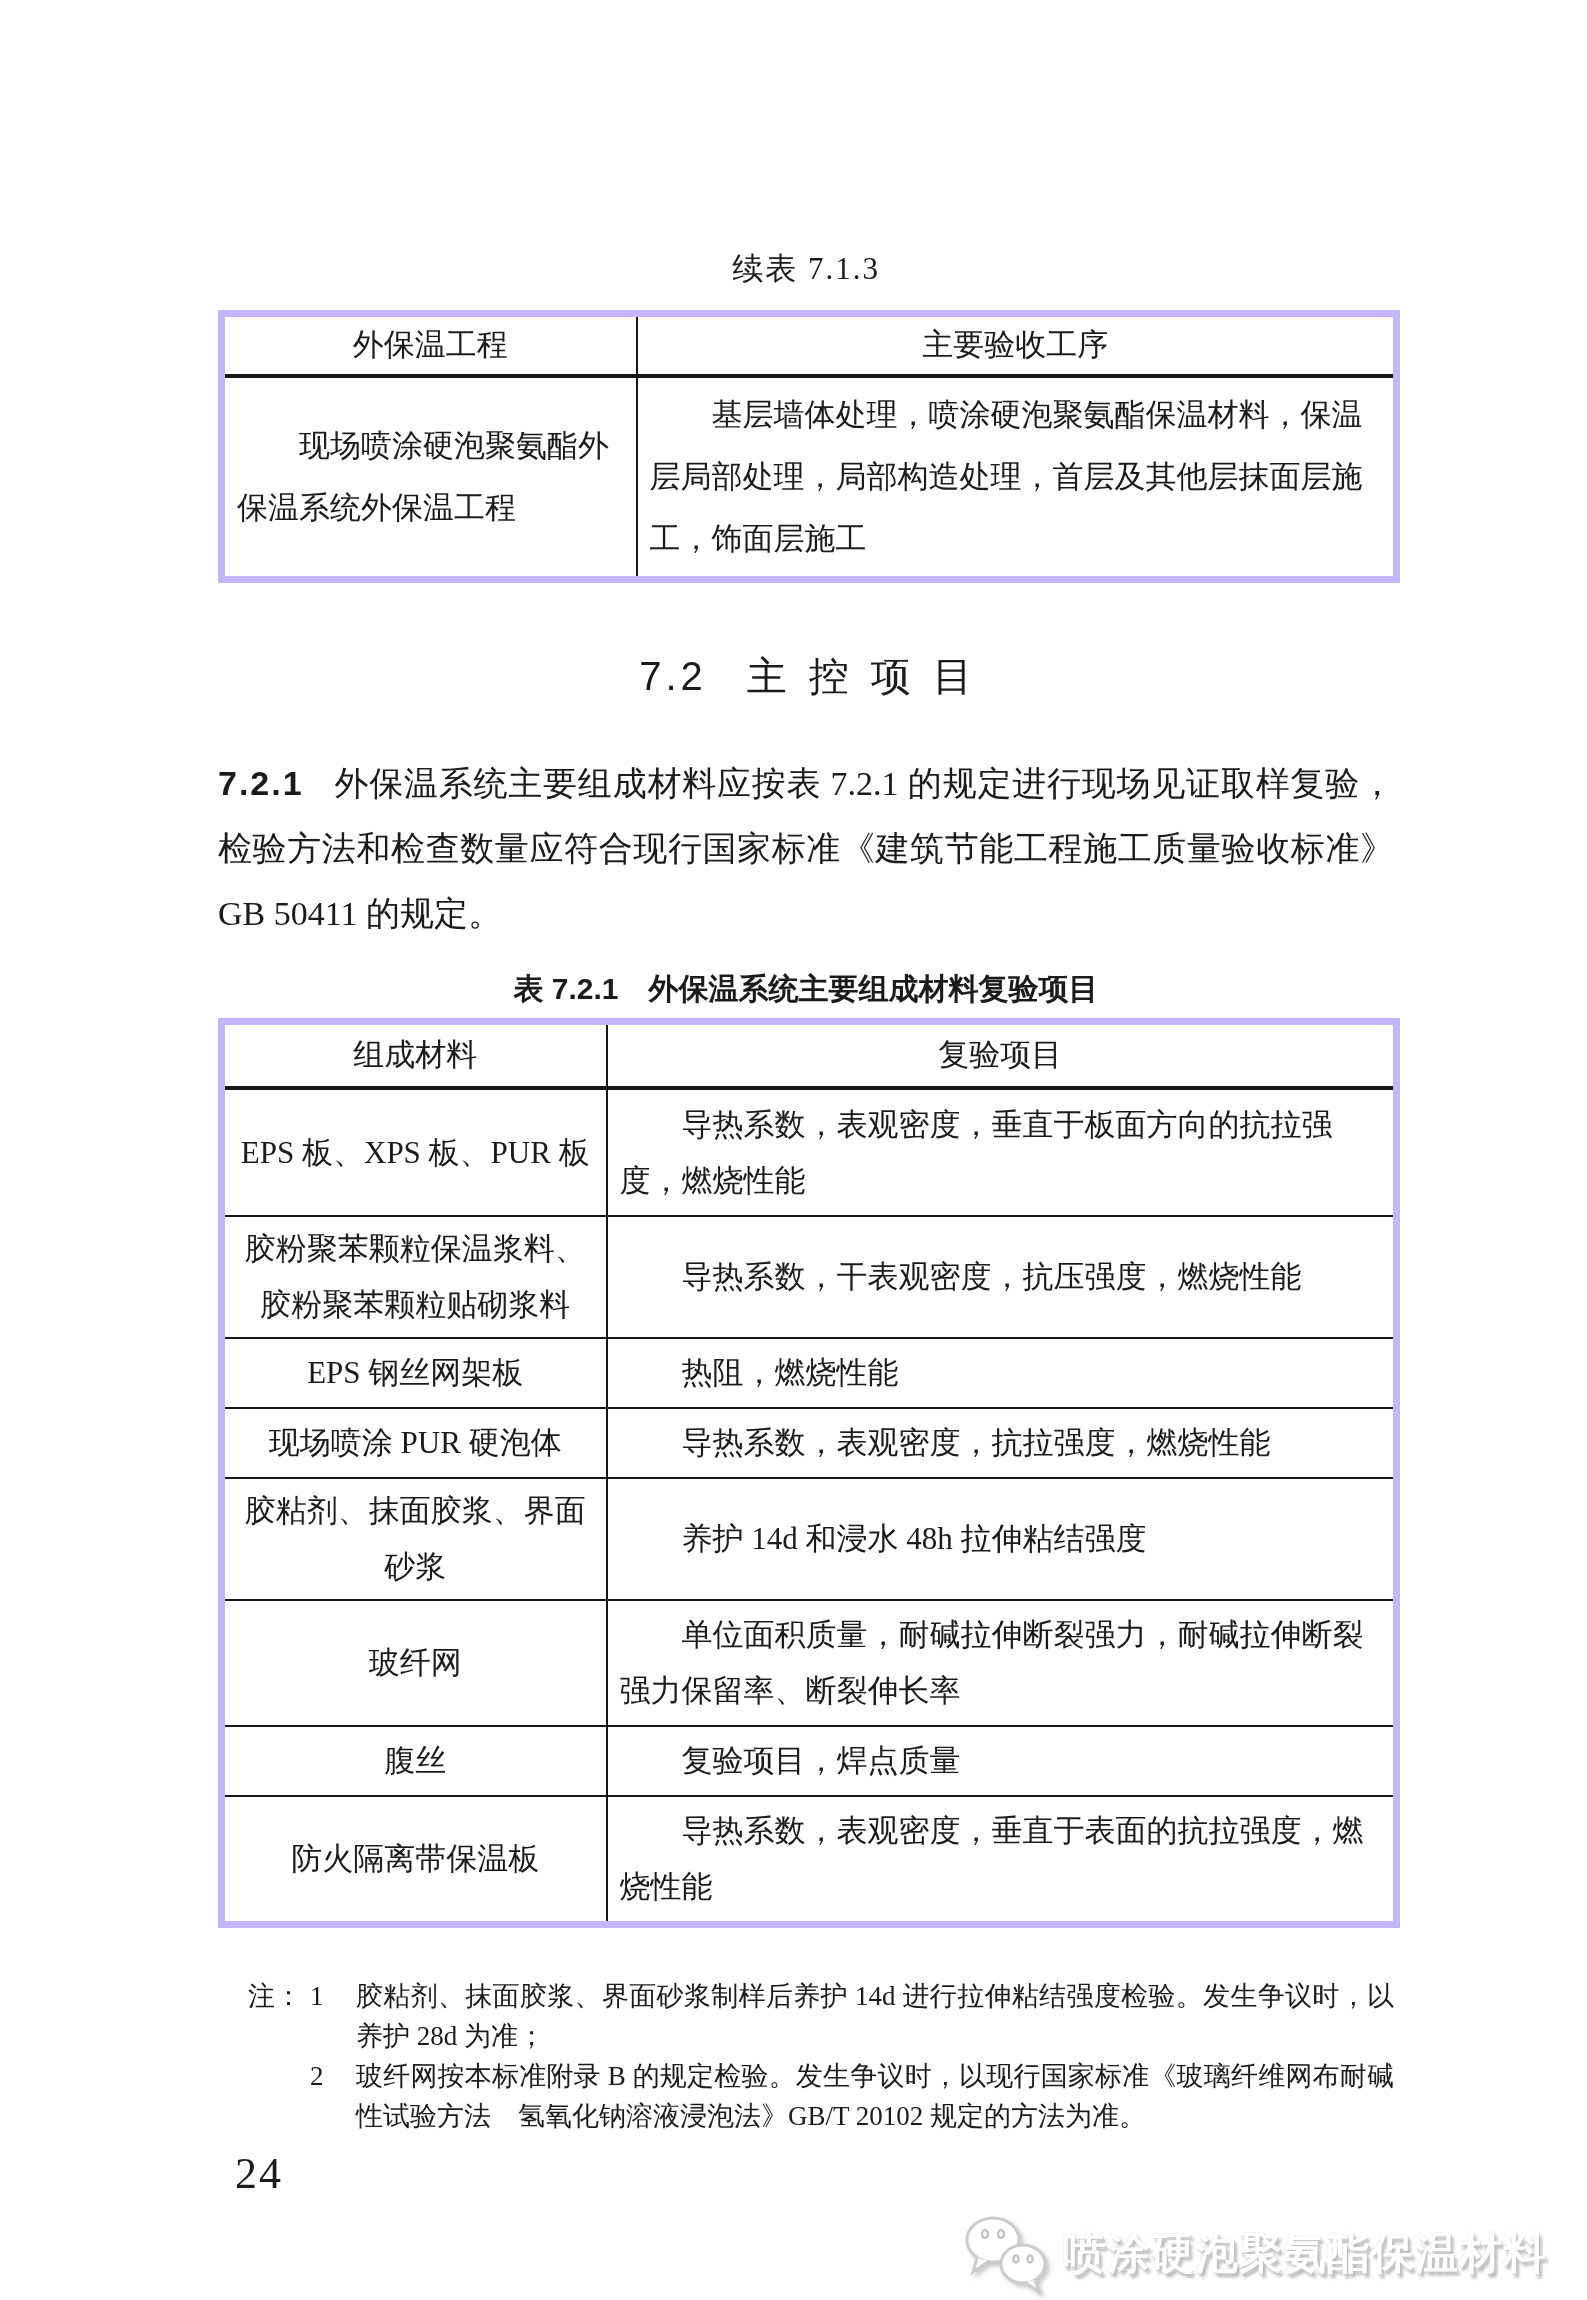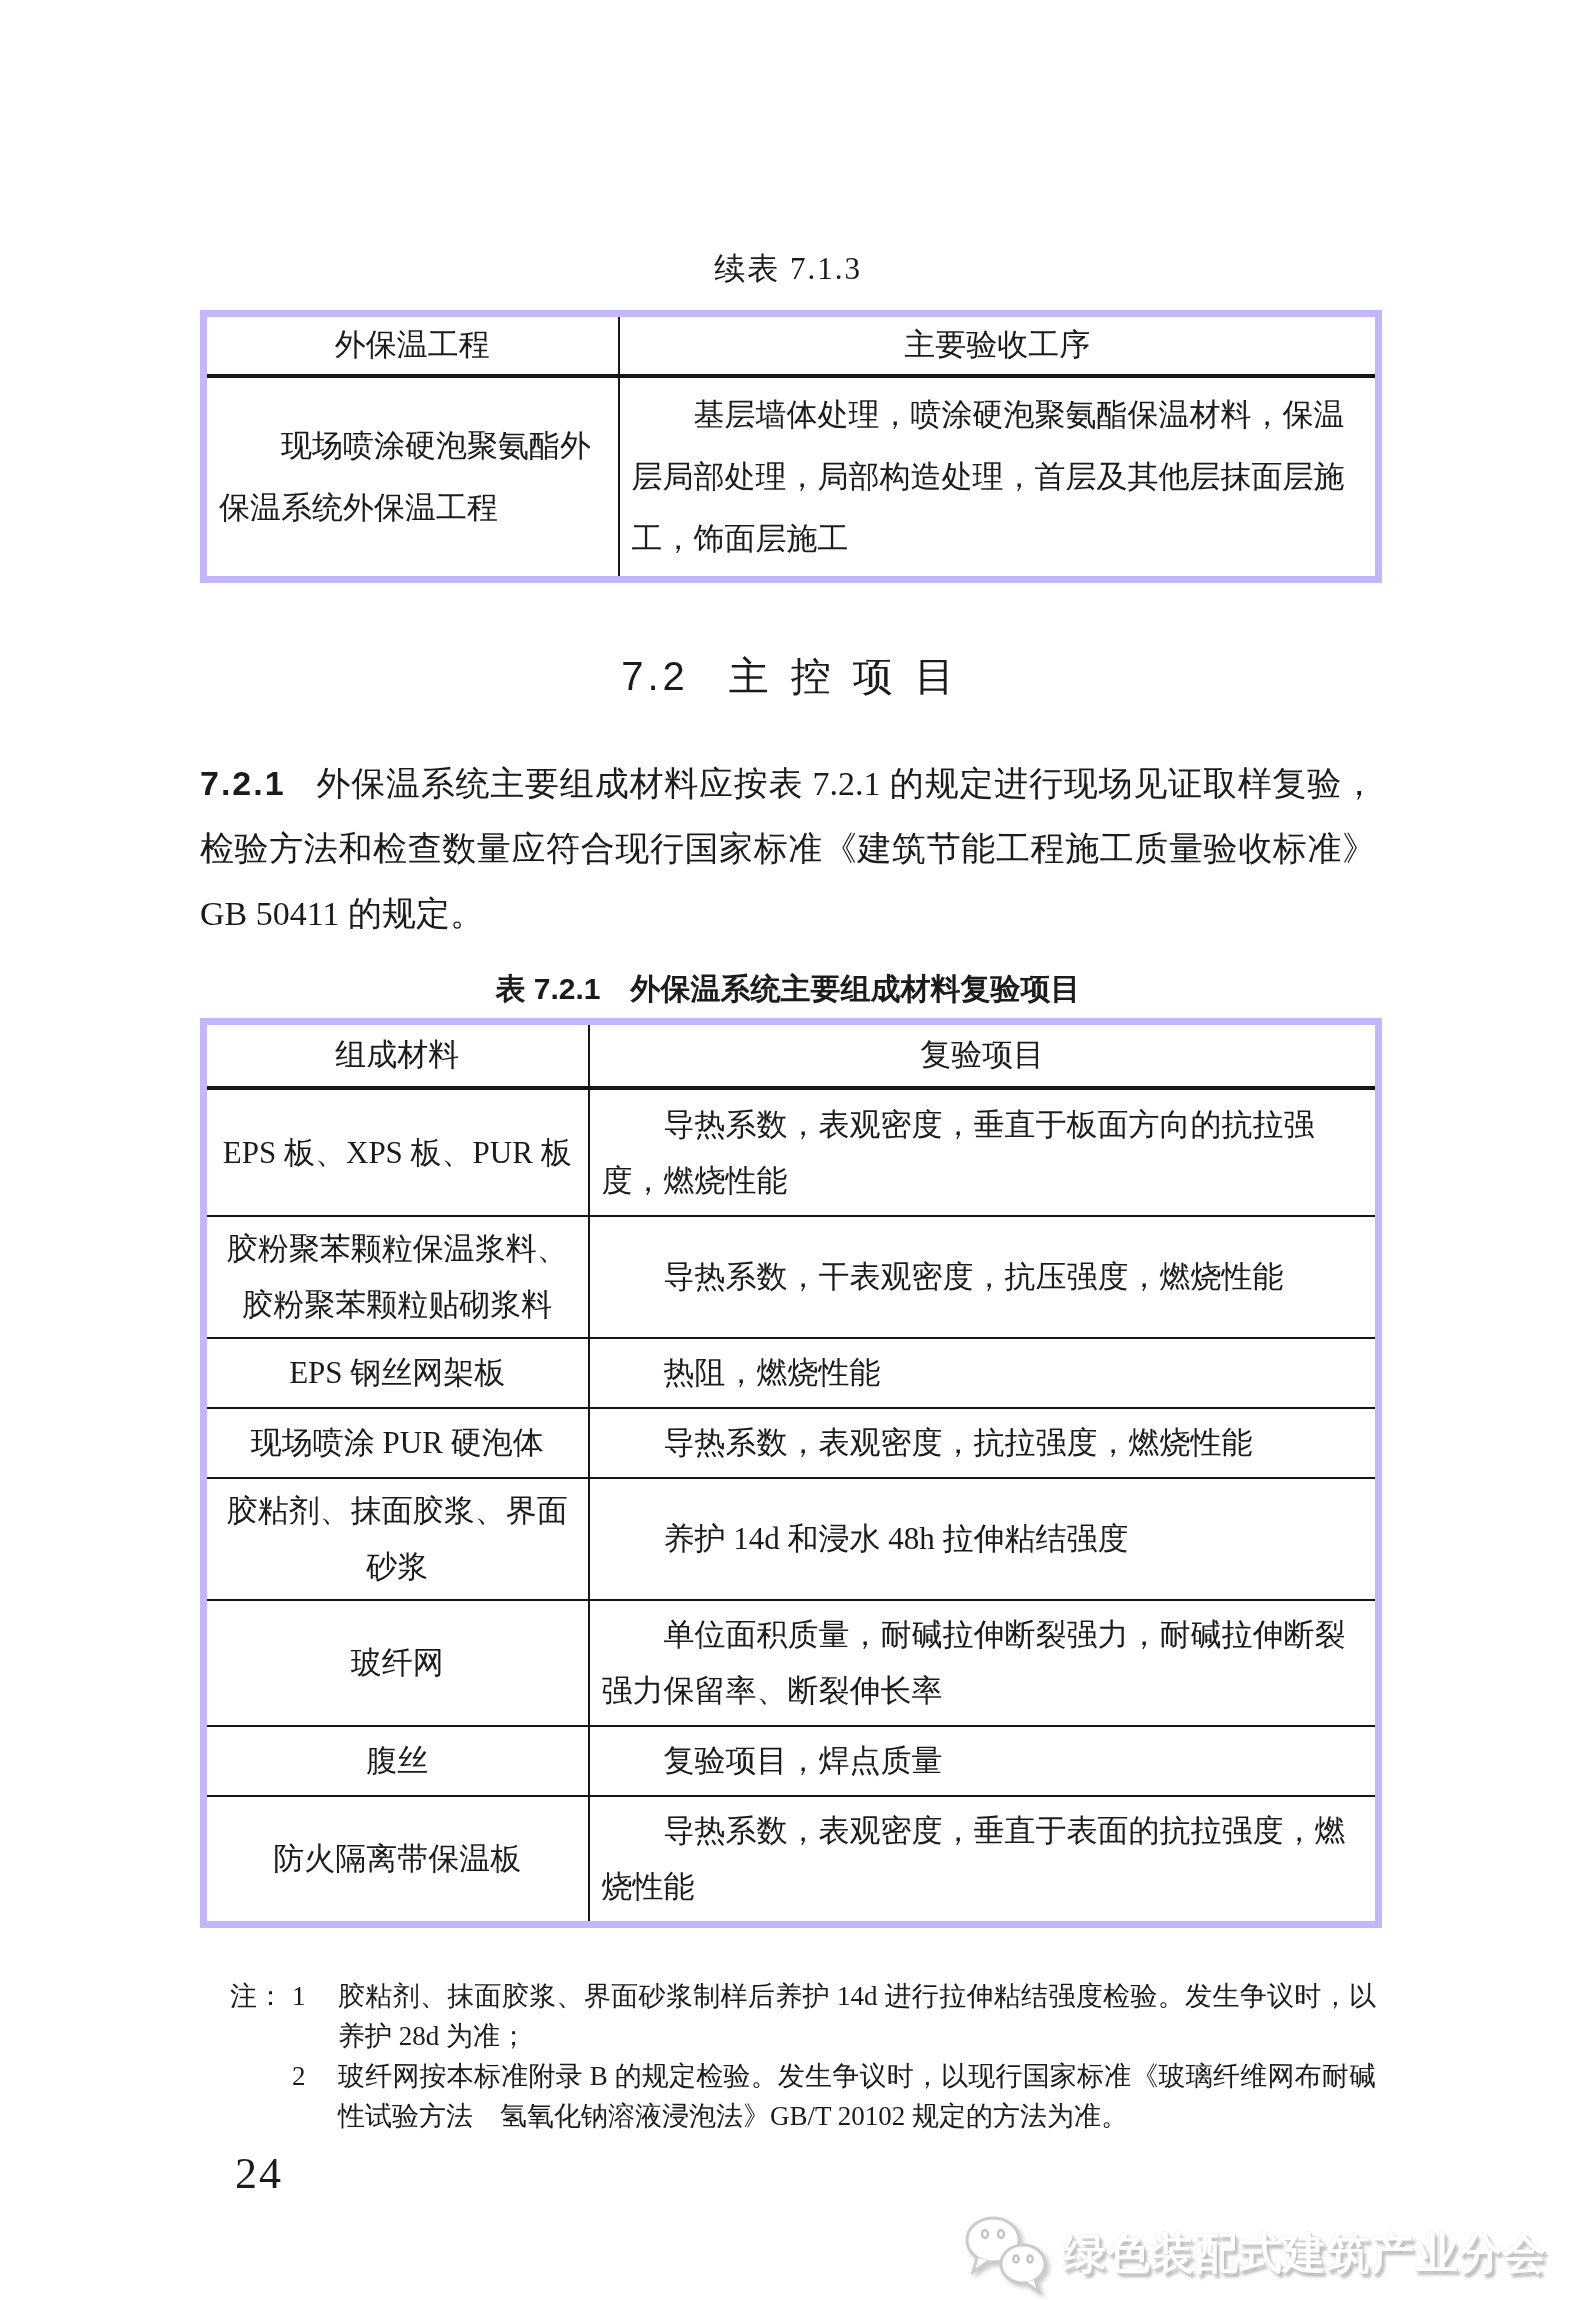--- a/index.html
+++ b/index.html
@@ -6,21 +6,21 @@
   .page{
     position:relative;
     width:1587px;height:2300px;
     background:#ffffff;
     font-family:"Liberation Serif","DejaVu Serif",serif;
     color:#1b1b1b;
     overflow:hidden;
   }
   .content{
     position:absolute;
-    left:200px;top:248px;
+    left:218px;top:248px;
     width:1176px;
   }
   
   .caption1{
     text-align:center;
     font-size:31px;
     height:42px;line-height:42px;
     margin-bottom:20px;
     letter-spacing:2px;
   }
@@ -246,15 +246,15 @@
         <path d="M72 66 L76 78 L62 68 Z" stroke="none" fill="#ffffff"></path>
         <path d="M72 66 L76 78 L62 68" fill="none"></path>
       </g>
       <g fill="none" stroke="#c4c4c4" stroke-width="2.5">
         <ellipse cx="22" cy="20" rx="3" ry="4"></ellipse>
         <ellipse cx="38" cy="20" rx="3" ry="4"></ellipse>
         <ellipse cx="53" cy="45" rx="2.6" ry="3.4"></ellipse>
         <ellipse cx="67" cy="45" rx="2.6" ry="3.4"></ellipse>
       </g>
     </svg>
-    <span class="wm-text">绿色装配式建筑产业分会</span>
+    <span class="wm-text">喷涂硬泡聚氨酯保温材料</span>
   </div>
 </div>
 
 </body></html>

